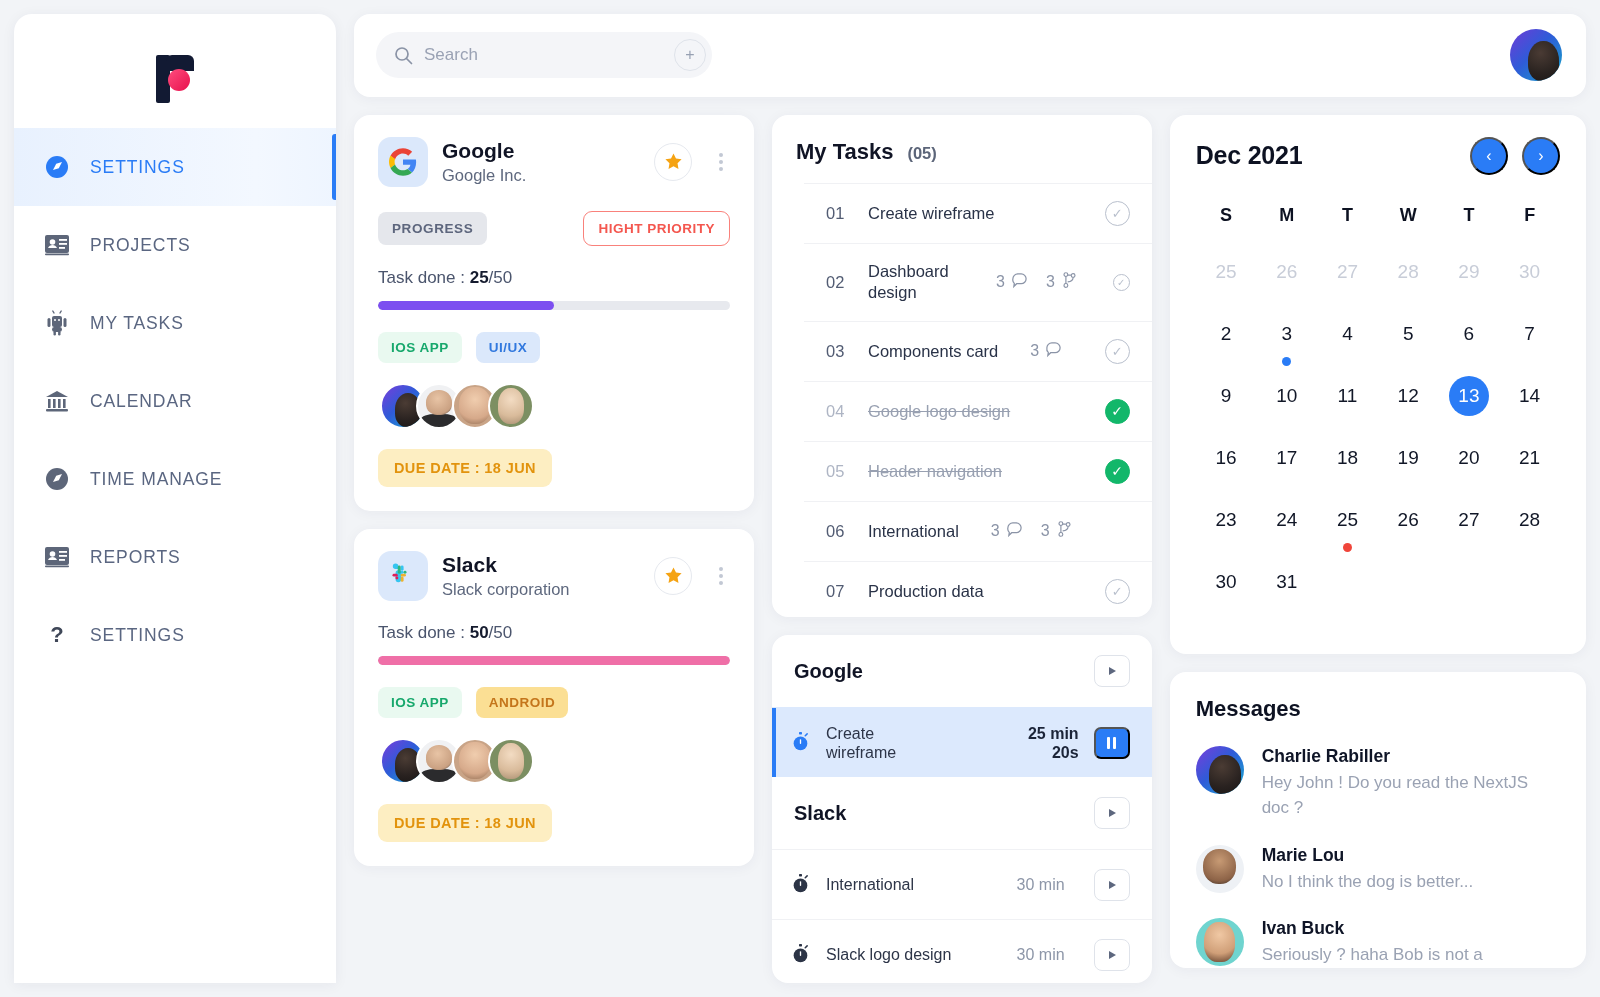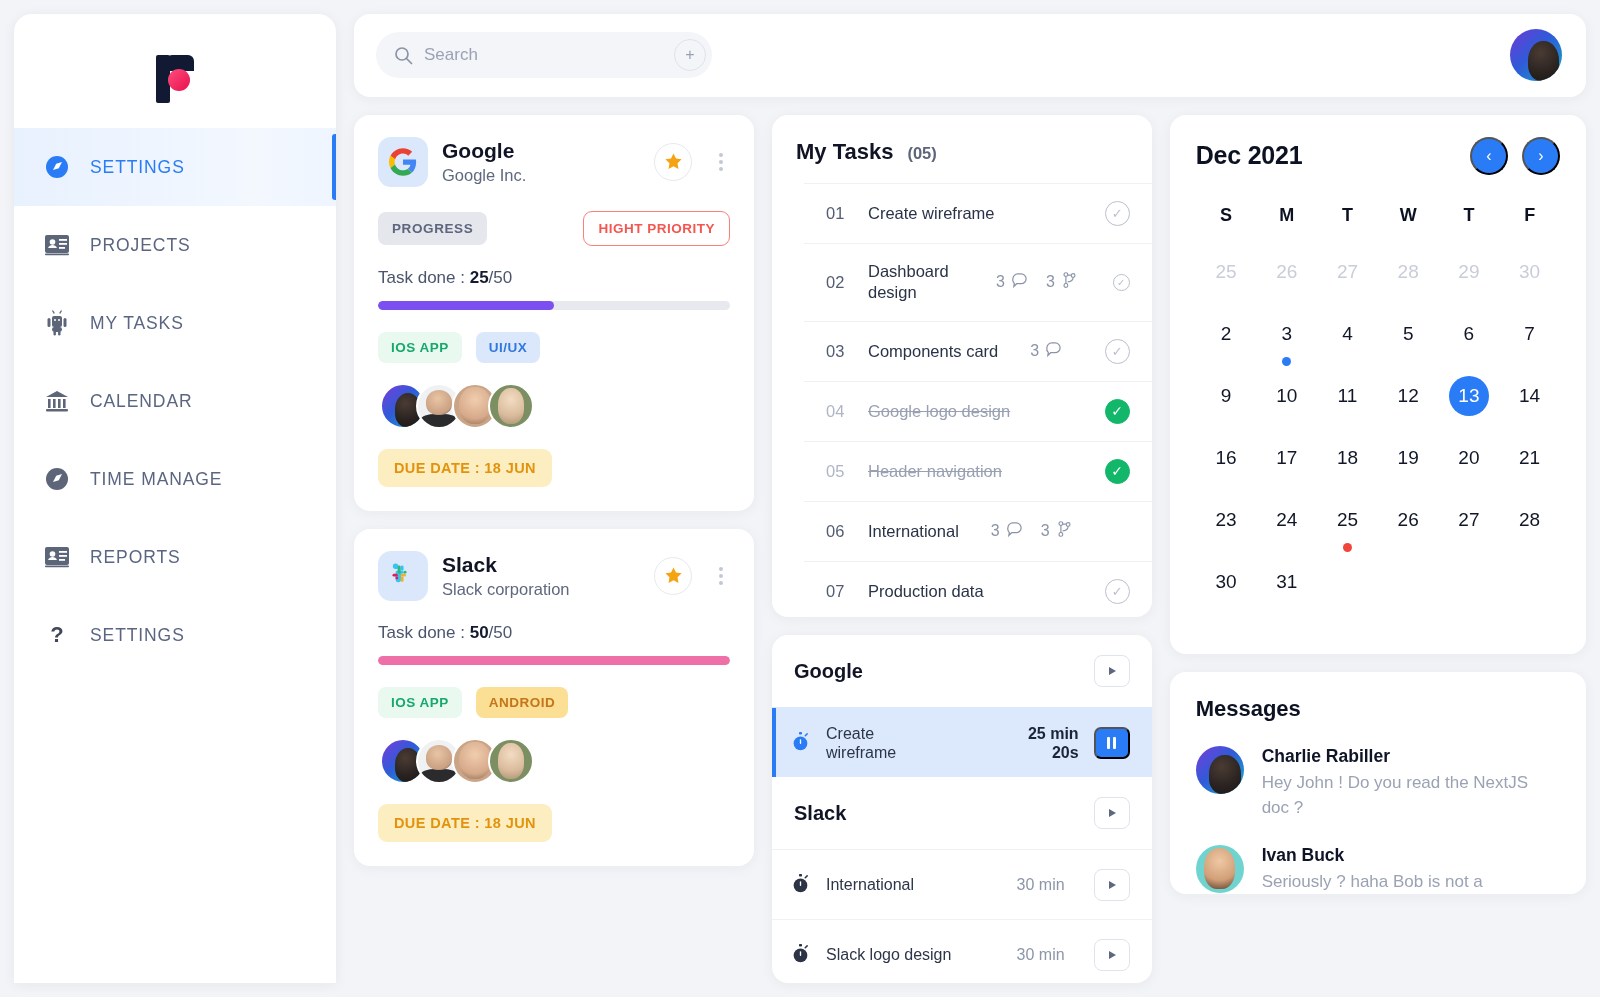--- a/index.html
+++ b/index.html
@@ -899,20 +899,27 @@
           <div class="msg-title">Messages</div>
 
           <div class="msg-row">
             <div class="msg-av m1"></div>
             <div class="msg-body">
               <div class="msg-name">Charlie Rabiller</div>
               <div class="msg-text">Hey John ! Do you read the NextJS doc ?</div>
             </div>
           </div>
 
+          <div class="msg-row">
+            <div class="msg-av m2"></div>
+            <div class="msg-body">
+              <div class="msg-name">Marie Lou</div>
+              <div class="msg-text">No I think the dog is better...</div>
+            </div>
+          </div>
 
           <div class="msg-row">
             <div class="msg-av m3"></div>
             <div class="msg-body">
               <div class="msg-name">Ivan Buck</div>
               <div class="msg-text">Seriously ? haha Bob is not a</div>
             </div>
           </div>
         </section>
       </div>

